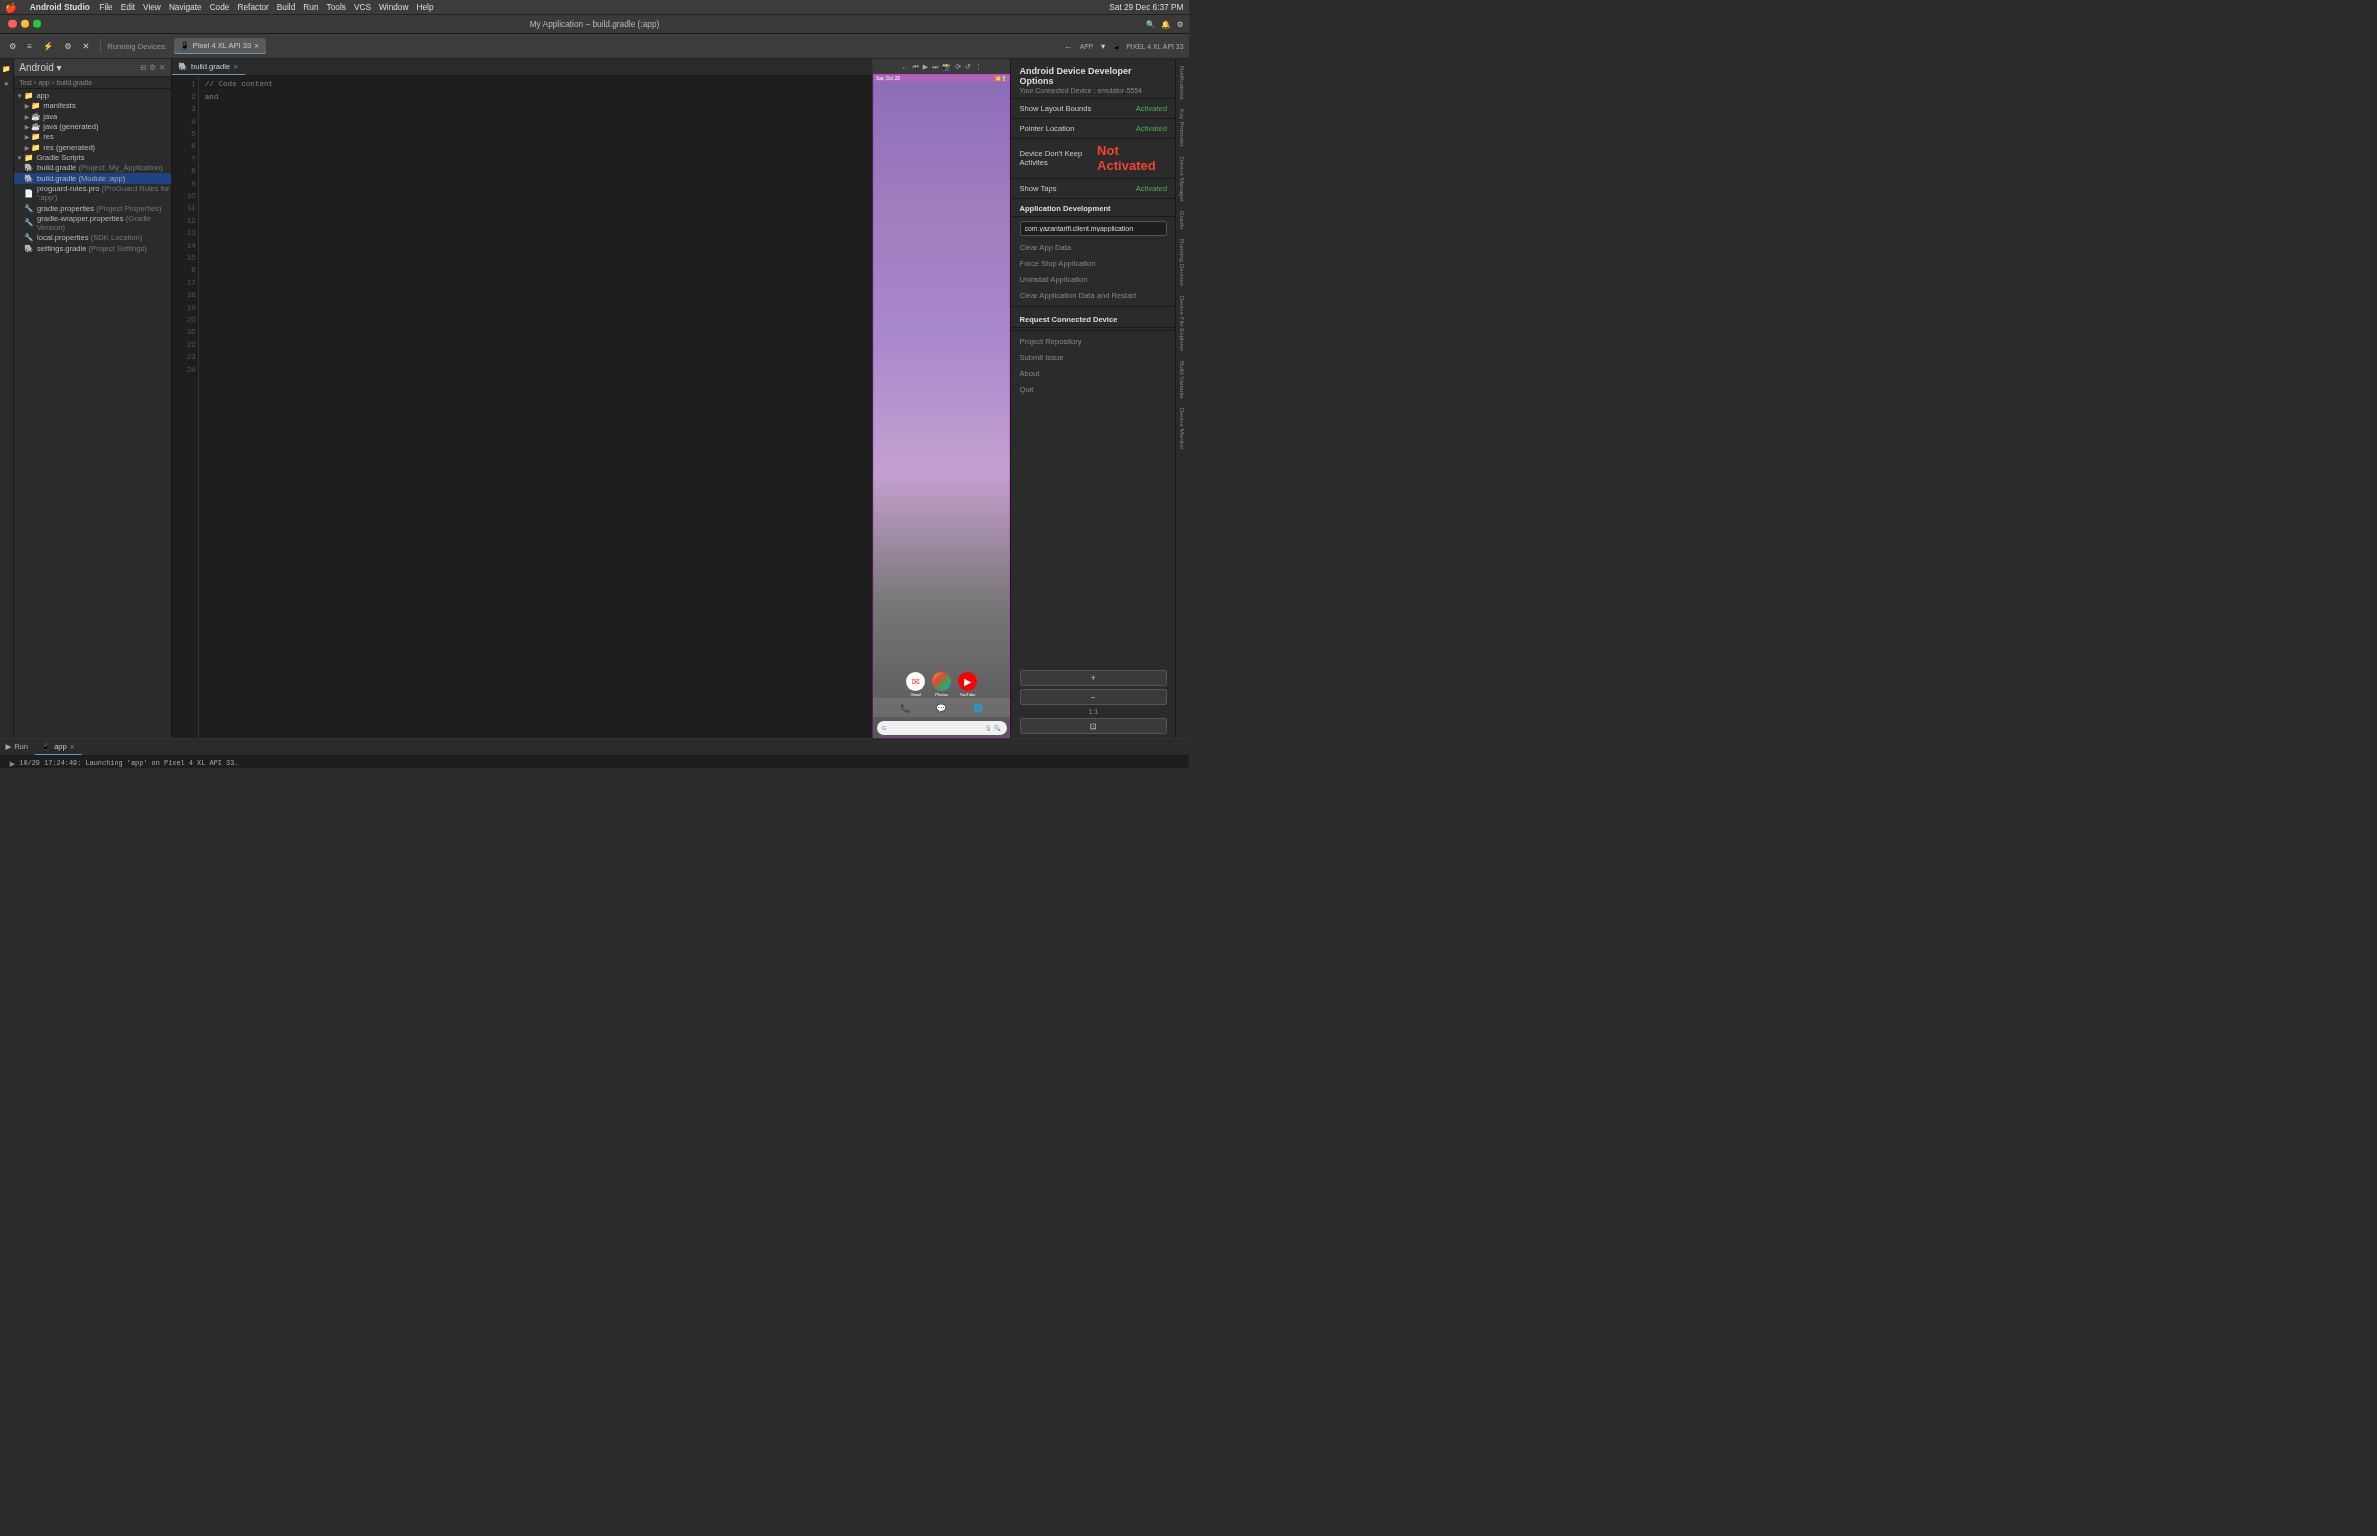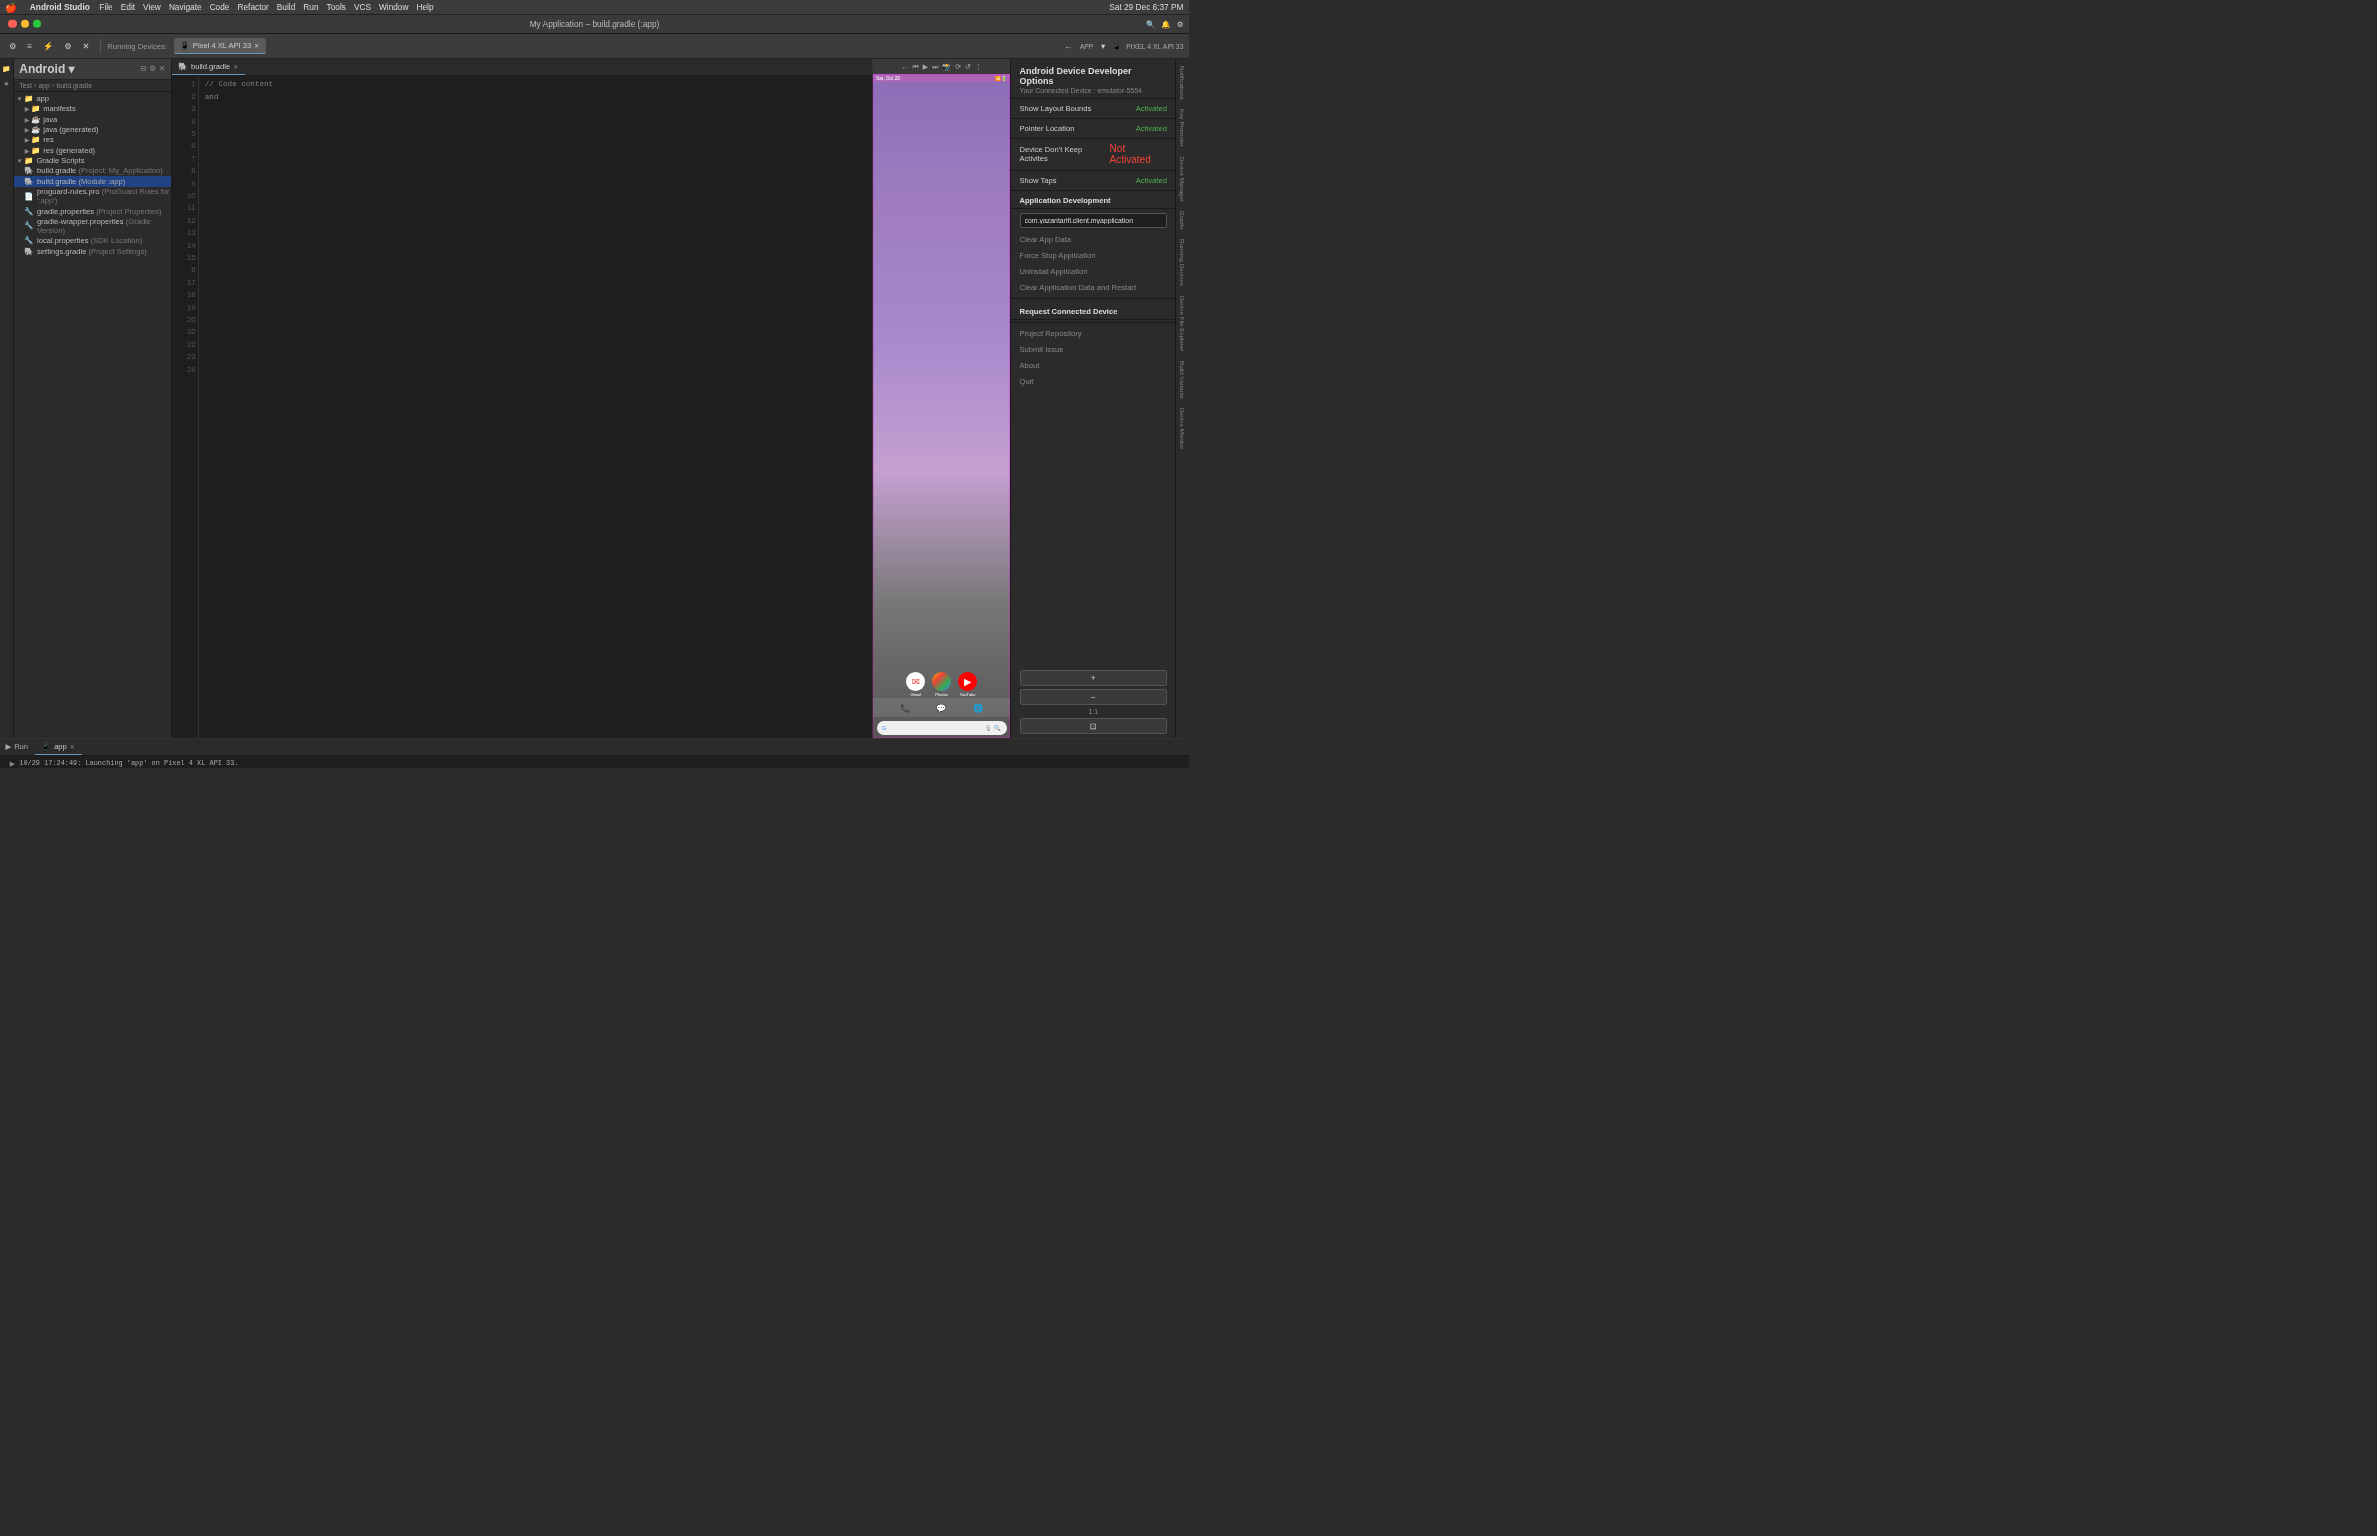--- a/index.html
+++ b/index.html
@@ -106,21 +106,21 @@
       overflow: hidden;
     }
     .panel-header {
       background: #3c3c3c;
       padding: 2.8px 5.5px;
       display: flex;
       align-items: center;
       justify-content: space-between;
       border-bottom: 0.7px solid #222;
     }
-    .panel-header-title { font-size: 12px; color: #ccc; font-weight: 700; }
+    .panel-header-title { font-size: 10px; color: #ccc; font-weight: 400; }
     .panel-header-actions { display: flex; gap: 2.8px; }
     .panel-action-btn { background: none; border: none; color: #888; cursor: pointer; font-size: 7.6px; }
 
     .breadcrumb {
       padding: 2.1px 5.5px;
       font-size: 6.9px;
       color: #888;
       display: flex;
       align-items: center;
       gap: 2.1px;
@@ -263,21 +263,21 @@
     }
     .dev-panel-title { font-size: 9px; font-weight: 600; color: #ddd; margin-bottom: 1.4px; }
     .dev-panel-subtitle { font-size: 6.9px; color: #888; }
     .dev-option-row {
       display: flex; align-items: center; justify-content: space-between;
       padding: 4.8px 8.3px;
       border-bottom: 0.7px solid #1a1a1a;
     }
     .dev-option-label { font-size: 7.6px; color: #ccc; }
     .dev-option-value-activated { font-size: 7.6px; color: #4caf50; font-weight: 500; }
-    .dev-option-value-not-activated { font-size: 10px; color: #f44336; font-weight: 400; }
+    .dev-option-value-not-activated { font-size: 13px; color: #f44336; font-weight: 700; }
 
     .dev-section-header {
       padding: 5.5px 8.3px 2.8px;
       font-size: 7.6px; font-weight: 600; color: #ddd;
       border-bottom: 0.7px solid #1a1a1a;
     }
     .dev-package-input {
       margin: 4.1px 8.3px;
       background: #1e1e1e;
       border: 0.7px solid #555;

